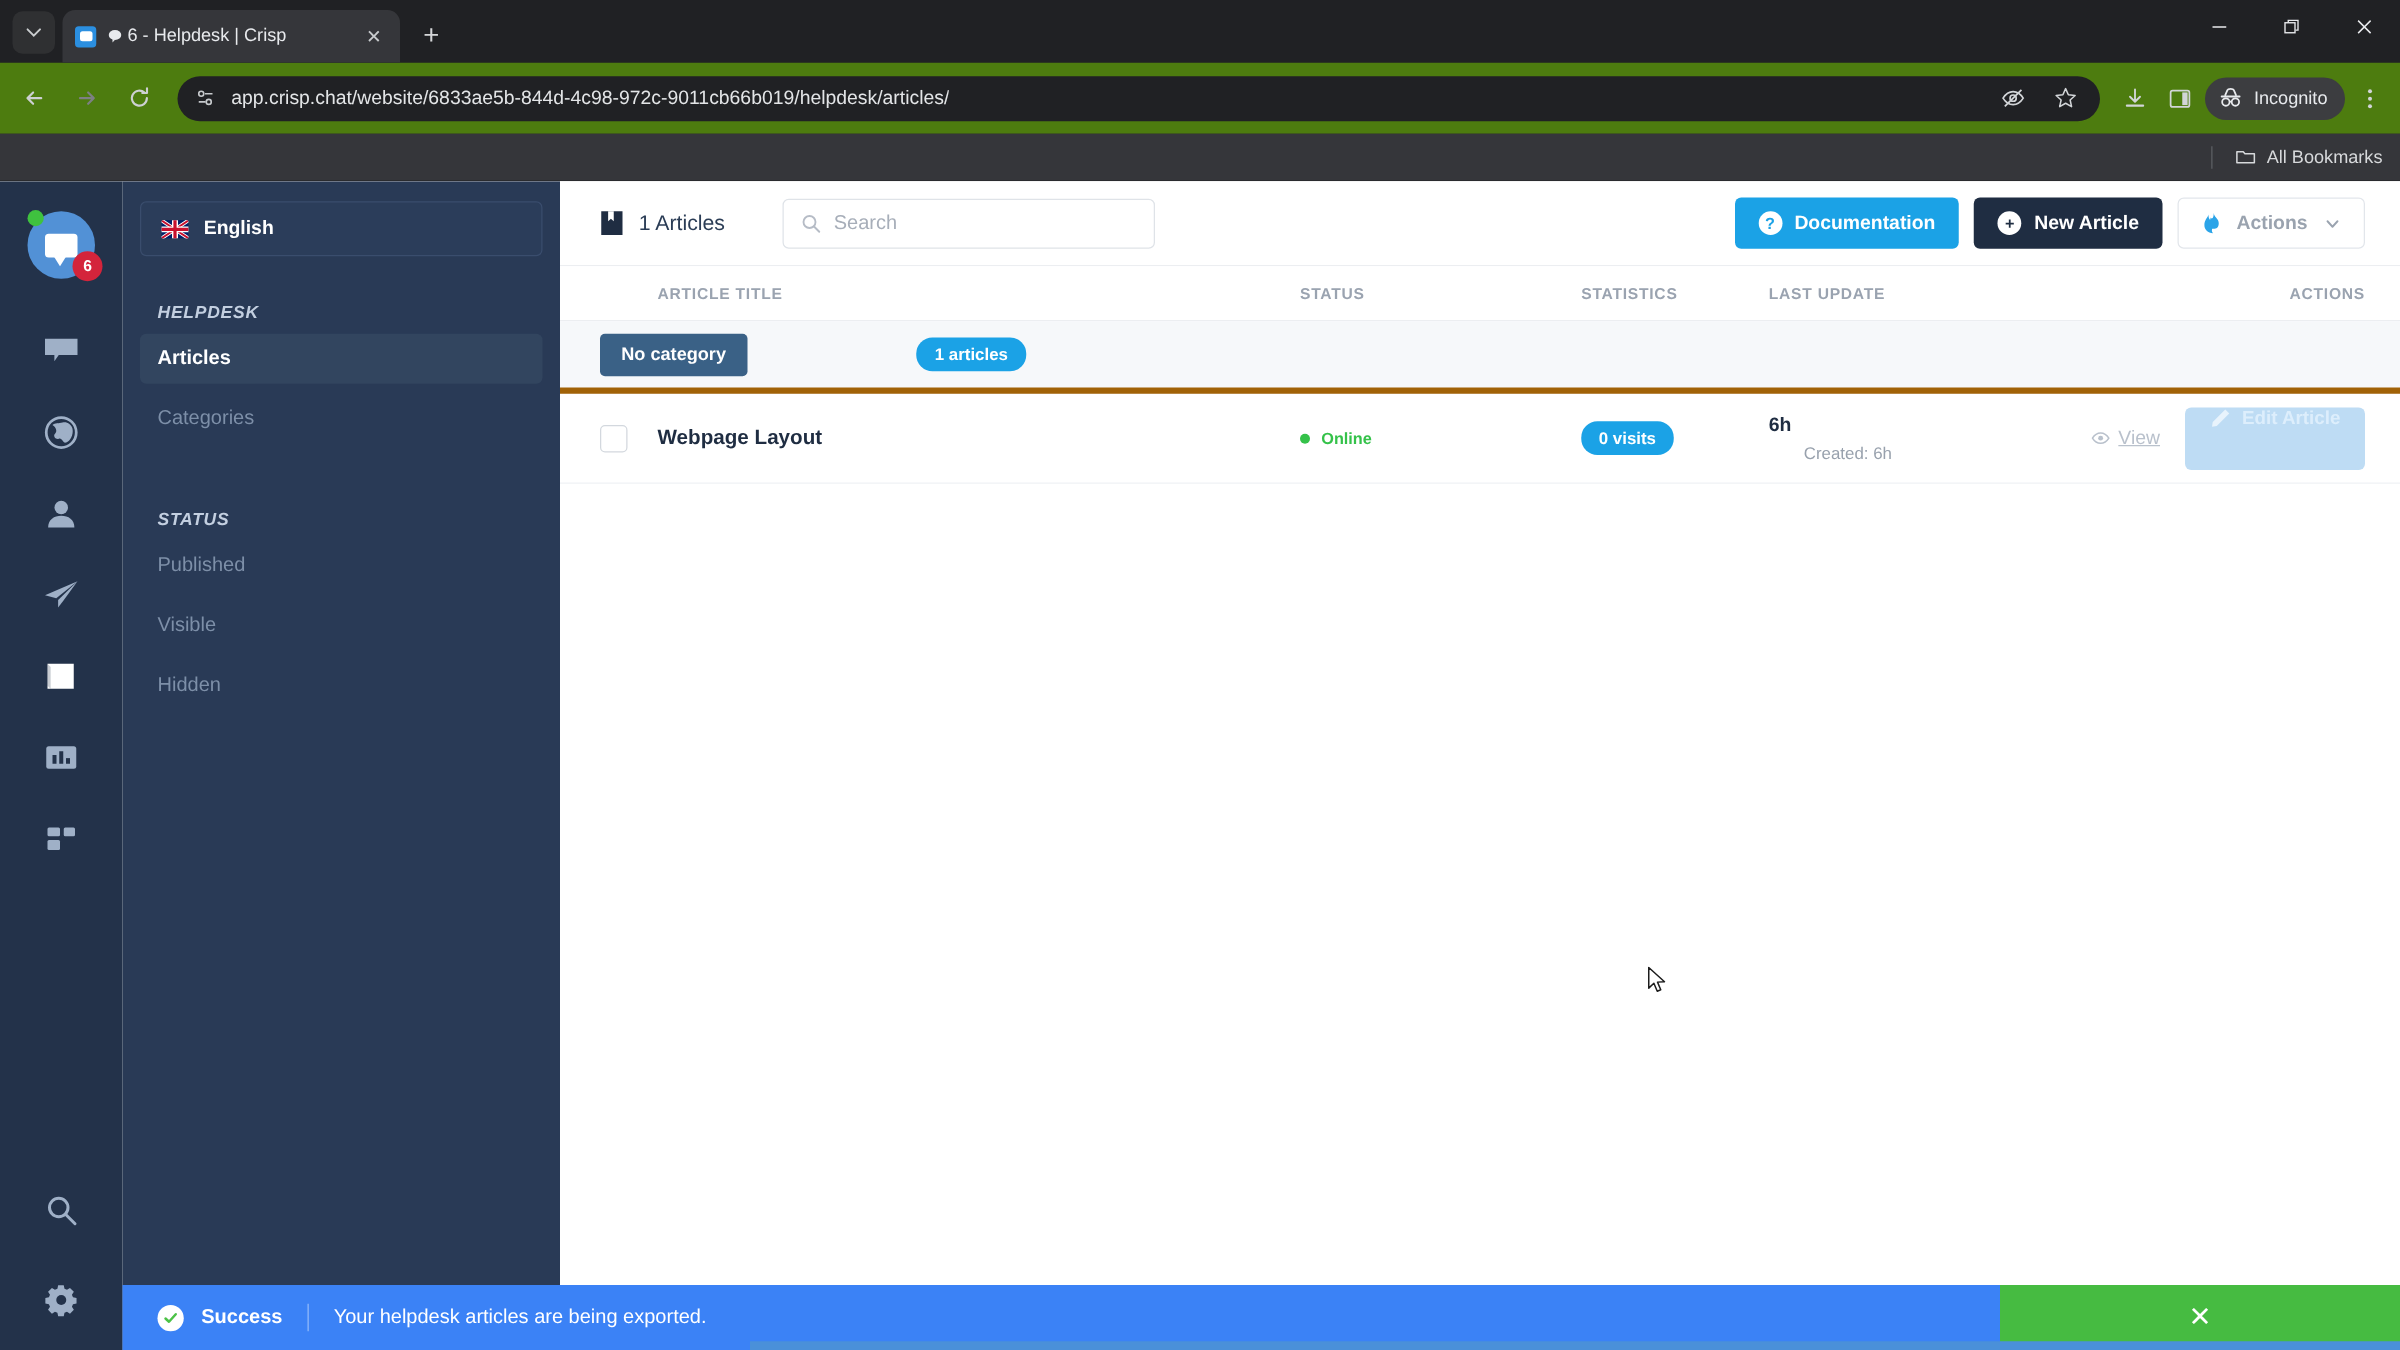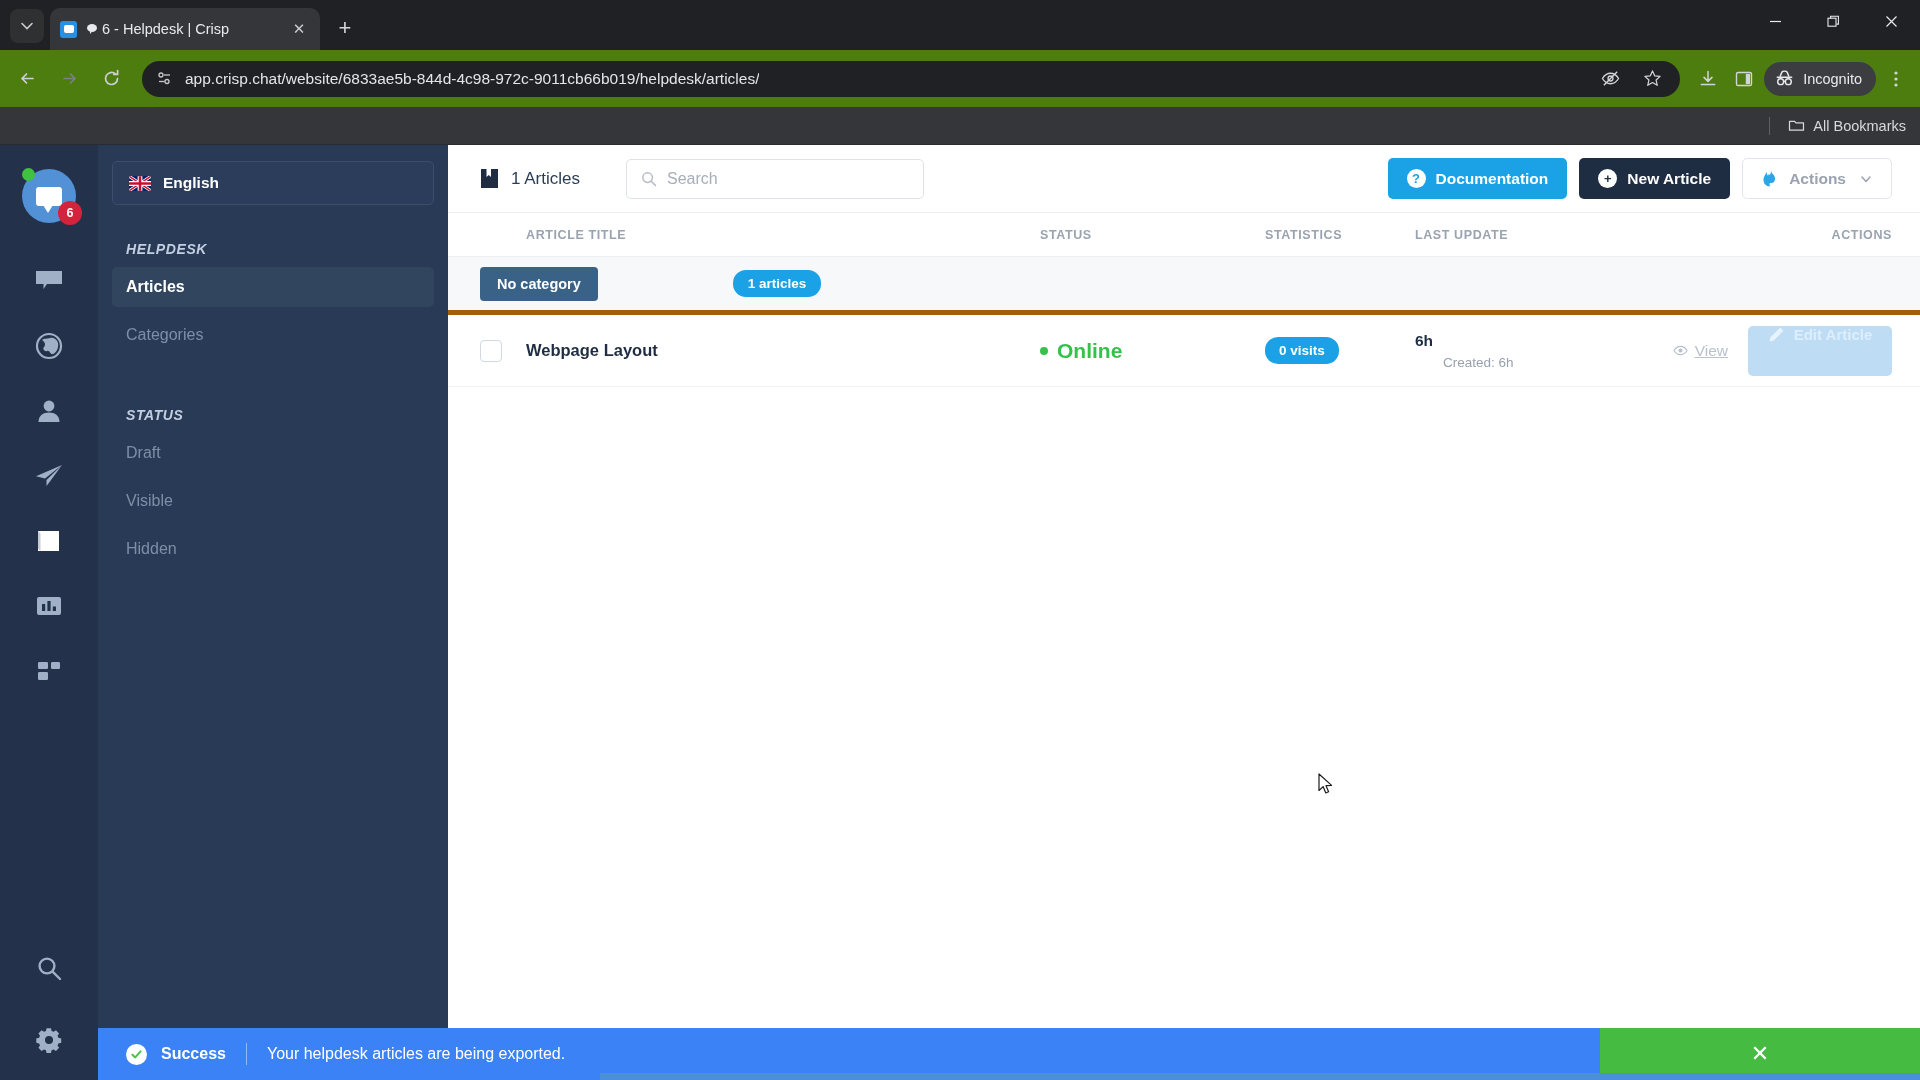--- a/index.html
+++ b/index.html
@@ -206,21 +206,21 @@
   .row {
     height: 72px; display: flex; align-items: center; padding: 0 28px 0 32px;
     border-bottom: 1px solid #f0f2f5;
   }
   .cellwrap { display: flex; align-items: center; }
   .checkbox {
     width: 22px; height: 22px; border: 1px solid #d3d8de; border-radius: 4px;
     background: #fff; flex: 0 0 22px;
   }
   .article-title { font-size: 16.5px; font-weight: bold; color: #1f2d42; margin-left: 24px; }
-  .status { display: flex; align-items: center; gap: 9px; color: #35c24a; font-size: 21px; font-weight: bold; }
+  .status { display: flex; align-items: center; gap: 9px; color: #35c24a; font-size: 13px; font-weight: bold; }
   .status .dot { width: 8px; height: 8px; border-radius: 50%; background: #35c24a; }
   .visits {
     background: #1ba2e6; color: #fff; font-size: 13.5px; font-weight: bold;
     padding: 6px 14px; border-radius: 13px; display: inline-block;
   }
   .upd-main { font-size: 15.5px; font-weight: bold; color: #1f2d42; }
   .upd-sub { font-size: 13.5px; color: #98a1ad; margin-top: 5px; margin-left: 28px; }
   .actions-cell { flex: 1; display: flex; align-items: center; justify-content: flex-end; gap: 20px; }
   .view-link {
     display: flex; align-items: center; gap: 7px; color: #b9c1cc; font-size: 15.5px;
@@ -497,21 +497,21 @@
       <div class="panel-head">HELPDESK</div>
       <div class="panel-item active">
         <span>Articles</span>
       </div>
       <div class="panel-item">
         <span>Categories</span>
       </div>
 
       <div class="panel-head second">STATUS</div>
       <div class="panel-item">
-        <span>Draft</span>
+        <span>Published</span>
       </div>
       <div class="panel-item">
         <span>Visible</span>
       </div>
       <div class="panel-item">
         <span>Hidden</span>
       </div>
     </div>
 
     <div class="content">

